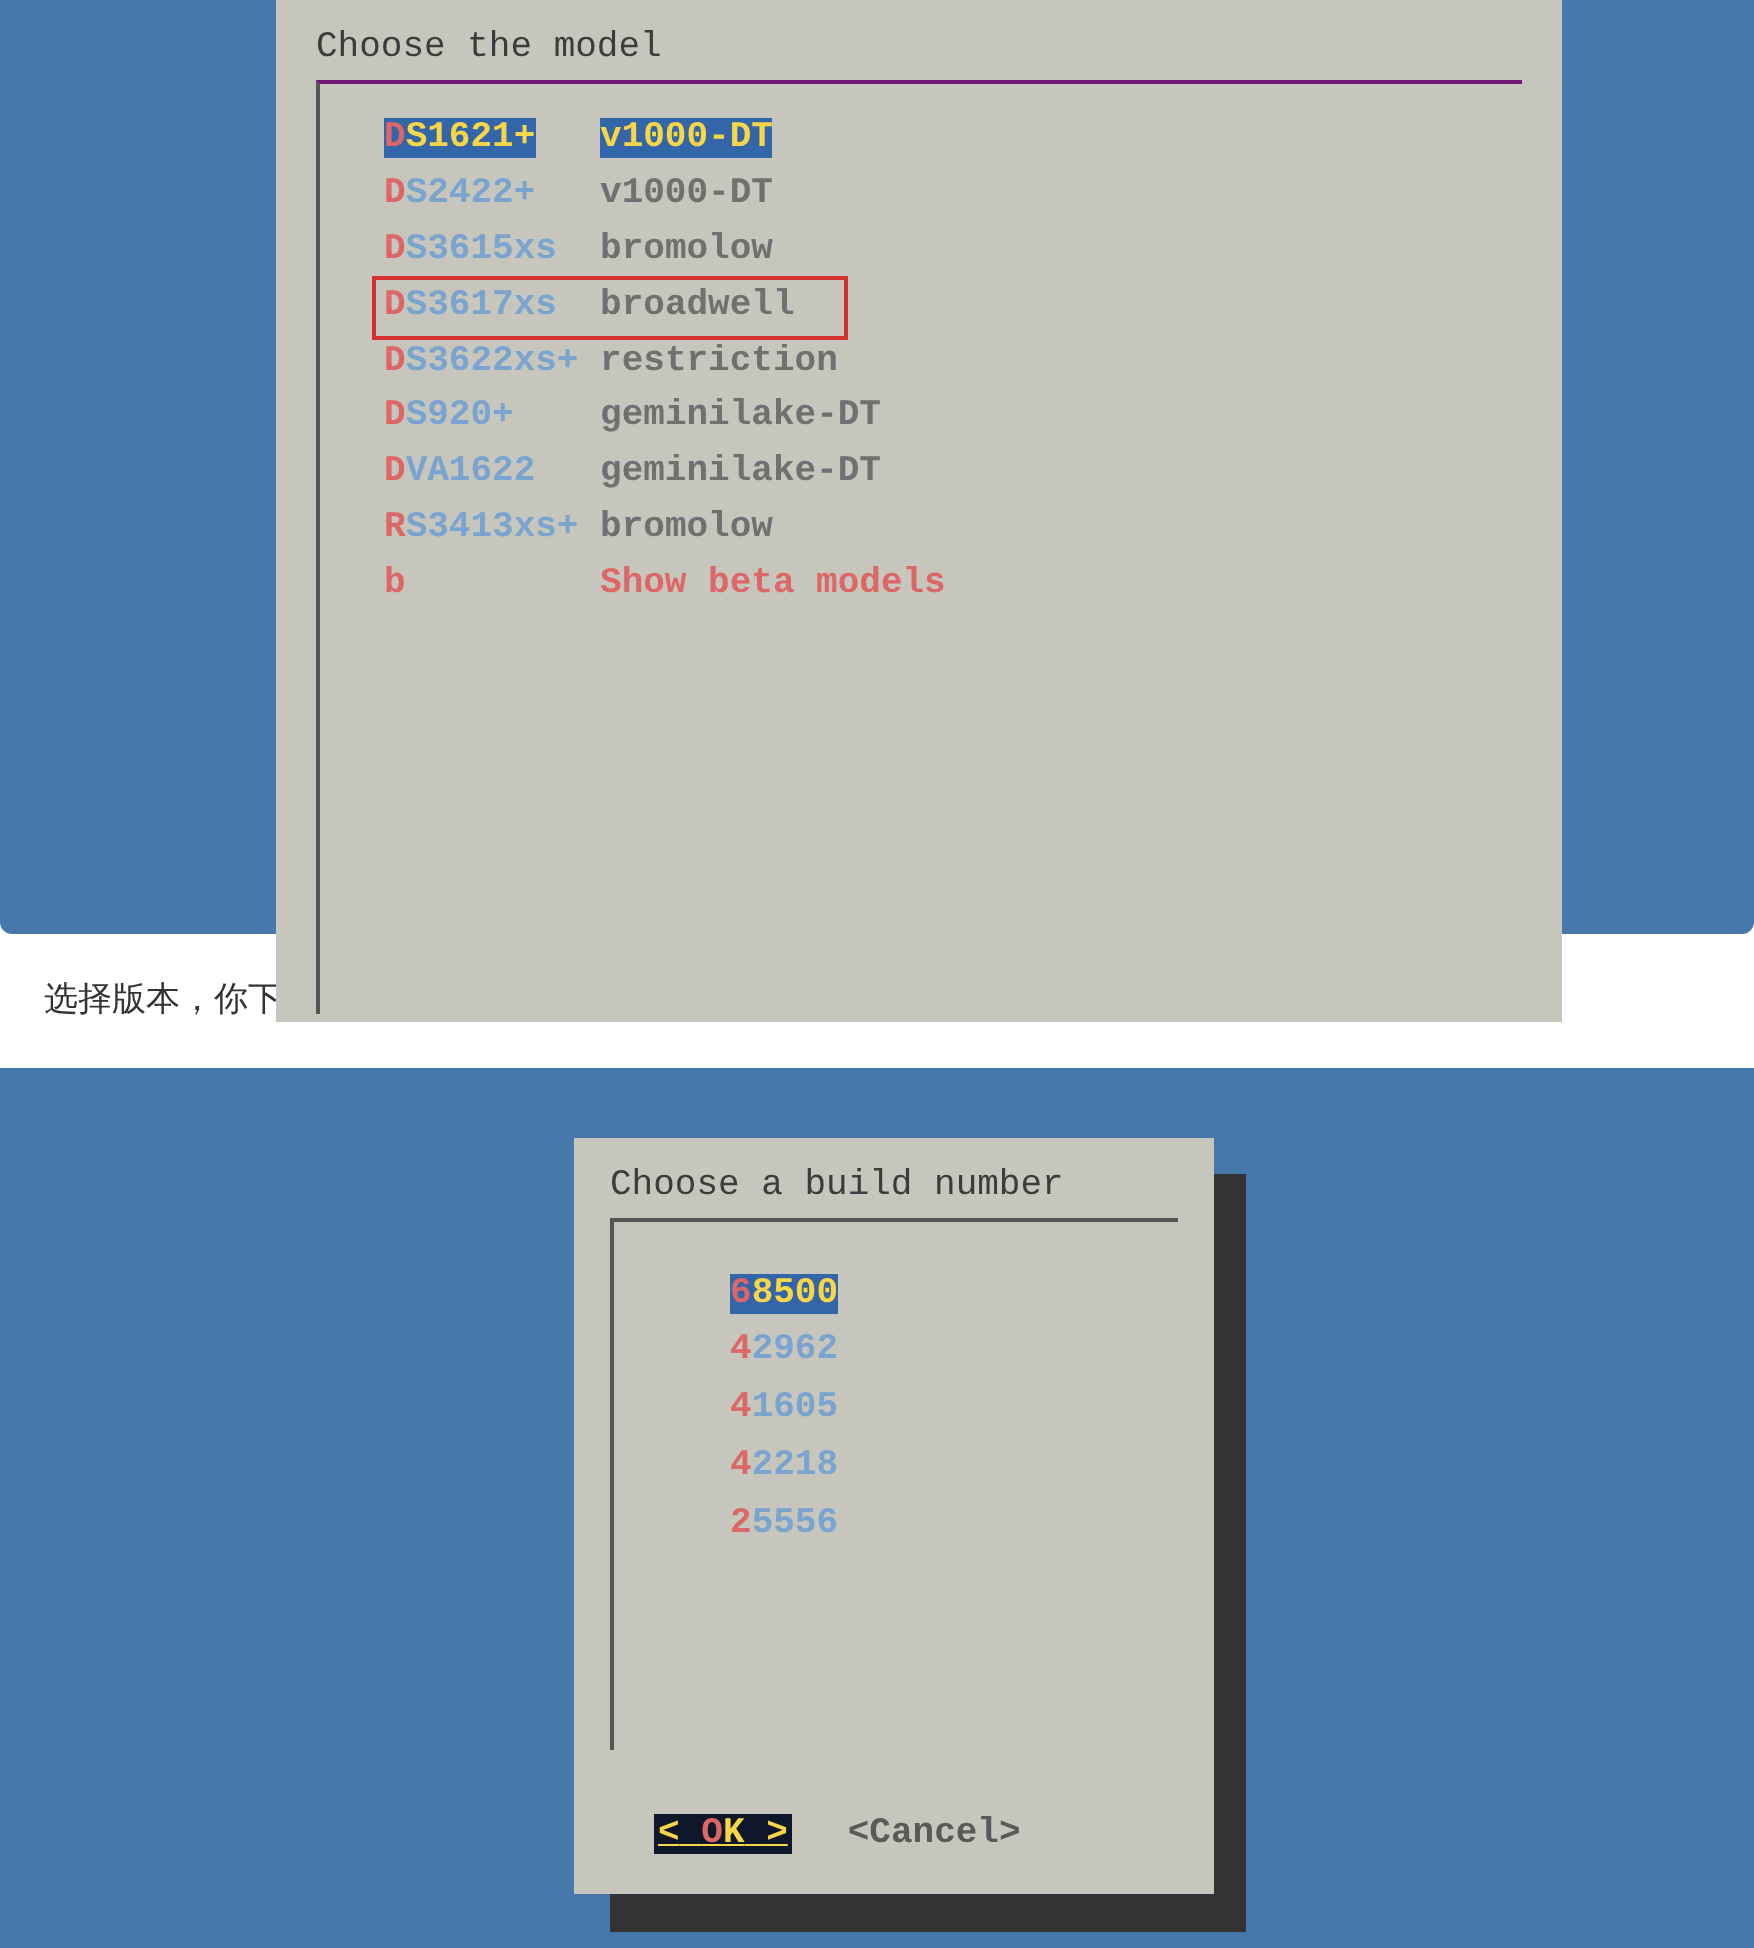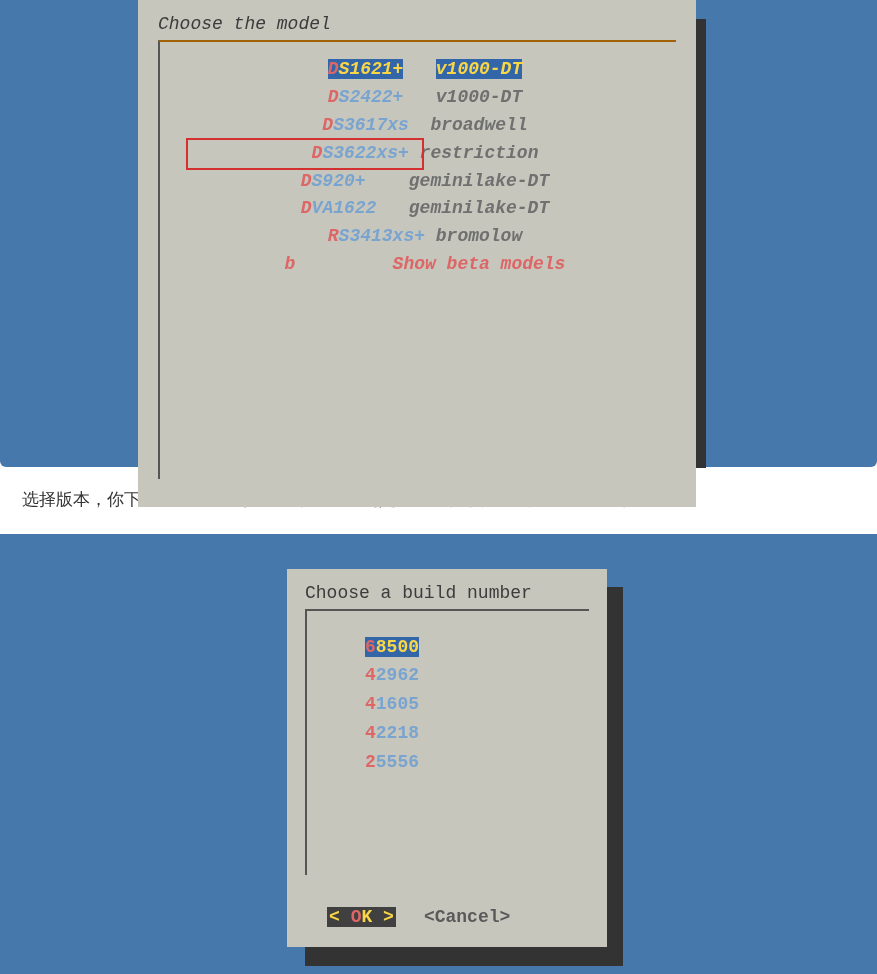--- a/index.html
+++ b/index.html
@@ -34,27 +34,26 @@
   .dialog {
     position: absolute;
     background: #c6c6bd;
     font-family: "Courier New", Consolas, monospace;
     font-size: 18px;
     color: #4a4a4a;
     font-weight: bold;
   }
   
   .d1-shadow { left: 157px; top: 19px; width: 549px; height: 449px; }
-  .d1 { left: 138px; top: 0px; width: 558px; padding: 14px 20px 28px 20px; font-style: italic; }
+  .d1 { left: 138px; top: 0px; width: 643px; padding: 14px 20px 4px 20px; }
   .d1-title { margin-bottom: 6px; font-weight: normal; color: #3c3c3c; }
   .d1-inner {
-    border-top: 2px solid #a16207;
+    border-top: 2px solid #701a75;
     border-left: 2px solid #555;
     padding: 14px 18px 200px 32px;
-    text-align: center;
   }
   .row { white-space: pre; line-height: 1.55; }
   .hl-bg { background: #3366a8; }
   .hl-bg .txt-d { color: #d66; }
   .hl-bg .txt-rest { color: #f9d648; }
   .hl-bg .txt-arch { color: #f9d648; }
   .txt-d { color: #d66; }
   .txt-rest { color: #7aa4d0; }
   .txt-arch { color: #707070; }
   .txt-opt { color: #d66; }
@@ -76,38 +75,40 @@
   .brow { line-height: 1.6; }
   .brow .first-ch { color: #d66; }
   .brow .rest-ch { color: #7aa4d0; }
   .brow.sel .first-ch { background: #3366a8; color: #d66; }
   .brow.sel .rest-ch { background: #3366a8; color: #f9d648; }
   .d2-buttons {
     padding: 8px 0 12px 22px;
     color: #555;
   }
   .ok-btn {
-    background: #404040;
+    background: #0f172a;
     color: #f9d648;
     padding: 0 2px;
+    text-decoration: underline;
   }
   .ok-btn .arrows { color: #f9d648; }
   .ok-btn .ok-o { color: #d66; }
   .cancel { color: #5a5a5a; margin-left: 28px; }
 </style>
 </head>
 <body>
 
 <div class="blue-panel first">
   <div class="dialog-shadow d1-shadow"></div>
   <div class="dialog d1">
     <div class="d1-title">Choose the model</div>
     <div class="d1-inner" id="model-list">
         <div class="row"><span class="hl-bg"><span class="txt-d">D</span><span class="txt-rest">S1621+</span></span>   <span class="hl-bg"><span class="txt-arch">v1000-DT</span></span></div>
         <div class="row"><span class="txt-d">D</span><span class="txt-rest">S2422+</span>   <span class="txt-arch">v1000-DT</span></div>
+        <div class="row"><span class="txt-d">D</span><span class="txt-rest">S3615xs</span>  <span class="txt-arch">bromolow</span></div>
         <div class="row"><span class="txt-d">D</span><span class="txt-rest">S3617xs</span>  <span class="txt-arch">broadwell</span></div>
         <div class="row"><span class="txt-d">D</span><span class="txt-rest">S3622xs+</span> <span class="txt-arch">restriction</span></div>
         <div class="row"><span class="txt-d">D</span><span class="txt-rest">S920+</span>    <span class="txt-arch">geminilake-DT</span></div>
         <div class="row"><span class="txt-d">D</span><span class="txt-rest">VA1622</span>   <span class="txt-arch">geminilake-DT</span></div>
         <div class="row"><span class="txt-d">R</span><span class="txt-rest">S3413xs+</span> <span class="txt-arch">bromolow</span></div>
         <div class="row"><span class="txt-opt">b</span>         <span class="txt-opt">Show beta models</span></div>
       </div>
     <div class="redbox" id="redbox" style="left: 48px; top: 137.672px; width: 238px; height: 31.8906px;"></div>
   </div>
 </div>

